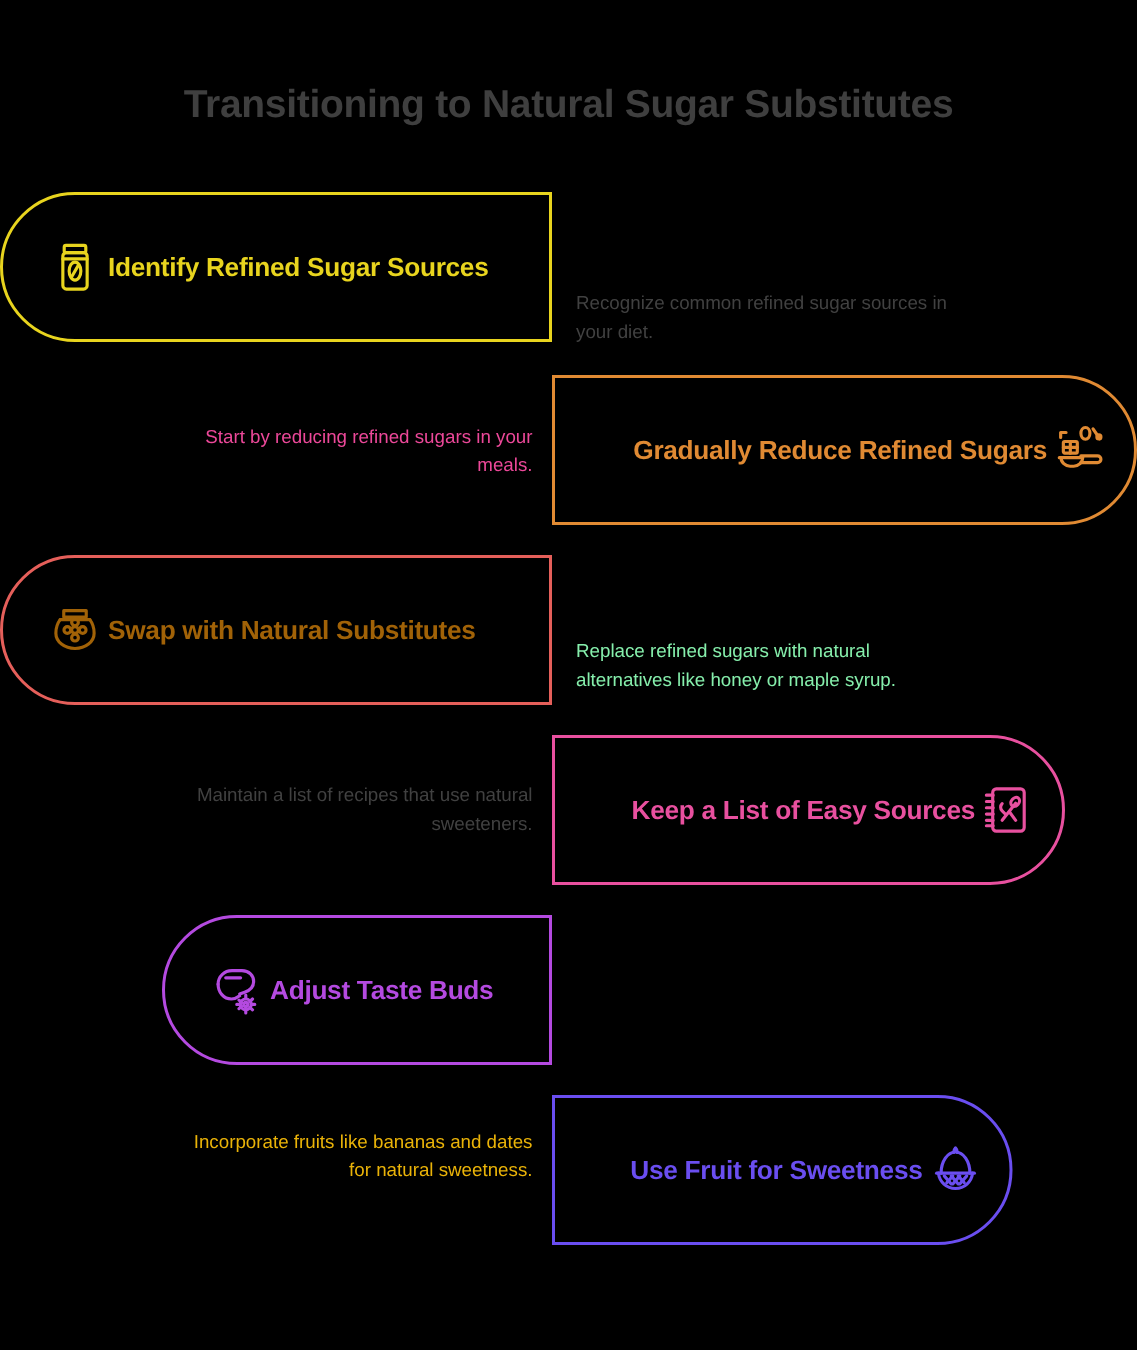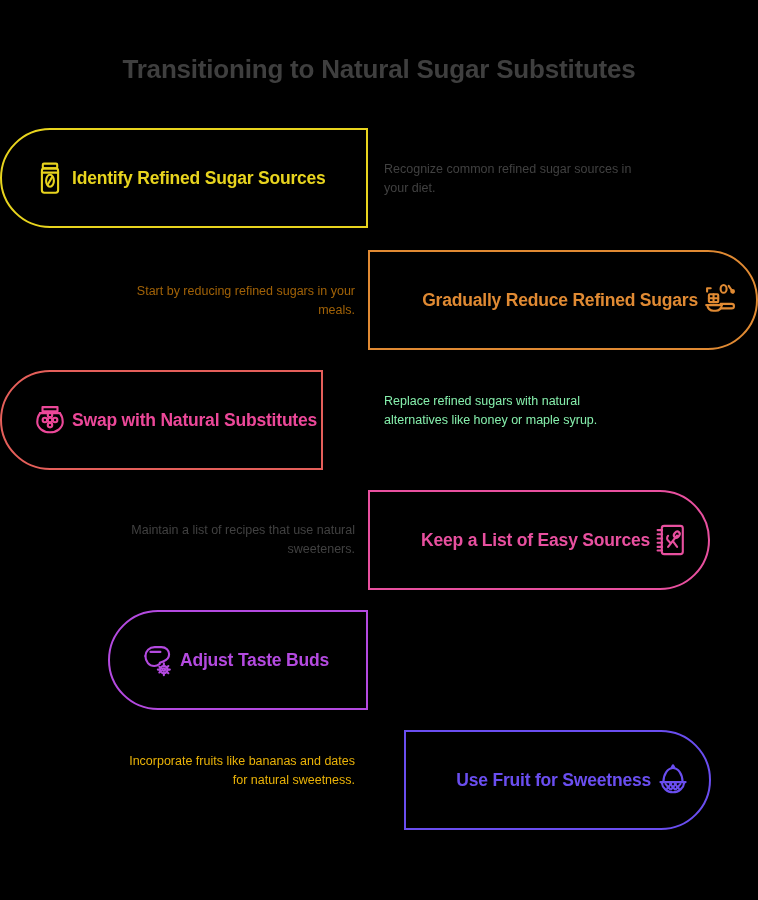--- a/index.html
+++ b/index.html
@@ -30,21 +30,21 @@
   .inner { display:flex; align-items:center; width:100%; gap:4px; }
   .card-label {
     font-size:17.5px; font-weight:bold; letter-spacing:-0.2px; white-space:nowrap;
   }
   .card-icon { flex:0 0 auto; width:36px; height:36px; display:block; }
   .card-icon svg { display:block; width:36px; height:36px; }
   .desc {
     position:absolute; top:0;
     font-size:12.5px; line-height:19px; color:#414141;
   }
-  .desc.to-right { text-align:left; }
+  .desc.to-right { text-align:left;margin-top:33px; }
   .desc.to-left  { text-align:right; }
 </style>
 </head>
 <body style="background: rgb(0, 0, 0);">
 
 <div id="page-title" style="color: rgb(63, 63, 63);">Transitioning to Natural Sugar Substitutes</div>
 
 <div id="steps-root">
     <div class="row" style="top: 128px; height: 100px;">
       <div class="card left" style="left: 0px; width: 368px; border-color: rgb(232, 212, 30); color: rgb(232, 212, 30);">
@@ -75,24 +75,24 @@
               <rect x="4.6" y="8.2" width="6.2" height="5.2" rx="0.6"></rect>
               <path d="M7.7 8.2v5.2M4.6 10.8h6.2"></path>
               <path d="M2.8 15.4h10.4"></path>
               <path d="M3.6 15.4c0 2.1 1.8 3.8 4 3.8h1.6c2.2 0 4-1.7 4-3.8"></path>
               <path d="M12.4 17.6h7.4a1.5 1.5 0 0 0 0-3h-7.4"></path>
             </svg>
           </span>
           <span class="card-label">Gradually Reduce Refined Sugars</span>
         </div>
       </div>
-      <div class="desc to-left" style="left: 118px; width: 237px; top: 32px; color: #a16207;">Start by reducing refined sugars in your meals.</div>
+      <div class="desc to-left" style="left: 118px; width: 237px; top: 32px; color: #ec4899;">Start by reducing refined sugars in your meals.</div>
     </div>
     <div class="row" style="top: 370px; height: 100px;">
-      <div class="card left" style="left: 0px; width: 323px; border-color: rgb(229, 95, 90); color: #ec4899;">
+      <div class="card left" style="left: 0px; width: 368px; border-color: rgb(229, 95, 90); color: #a16207;">
         <div class="inner">
           <span class="card-icon">
             <svg viewBox="0 0 24 24" fill="none" stroke="currentColor" stroke-width="1.4" stroke-linecap="round" stroke-linejoin="round">
               <path d="M7 3.4h10v2.8H7z"></path>
               <path d="M5.4 7.4h13.2"></path>
               <path d="M18.6 7.4c1.2 1.6 1.9 3.7 1.9 6 0 3.8-3.8 6.8-8.5 6.8S3.5 17.2 3.5 13.4c0-2.3.7-4.4 1.9-6"></path>
               <circle cx="12" cy="12" r="1.5"></circle>
               <circle cx="12" cy="8.6" r="1.5"></circle>
               <circle cx="12" cy="15.4" r="1.5"></circle>
               <circle cx="8.6" cy="12" r="1.5"></circle>
@@ -133,21 +133,21 @@
               <path d="M15.9 14.2v1.6M15.9 20.6v1.6M12.9 16.5l1.2 1.1M17.7 19.7l1.2 1.1M11.9 18.4h1.6M18.3 18.4h1.6M12.9 20.3l1.2-1.1M17.7 17.1l1.2-1.1"></path>
               <circle cx="15.9" cy="18.4" r="2.4"></circle>
               <circle cx="15.9" cy="18.4" r="0.9"></circle>
             </svg>
           </span>
           <span class="card-label">Adjust Taste Buds</span>
         </div>
       </div>
     </div>
     <div class="row" style="top: 730px; height: 100px;">
-      <div class="card right" style="left: 368px; width: 307px; border-color: rgb(106, 78, 240); color: rgb(106, 78, 240); margin-left: 36px;">
+      <div class="card right" style="left: 368px; width: 307px; border-color: rgb(106, 78, 240); color: rgb(106, 78, 240);">
         <div class="inner">
           <span class="card-icon">
             <svg viewBox="0 0 24 24" fill="none" stroke="currentColor" stroke-width="1.4" stroke-linecap="round" stroke-linejoin="round">
               <path d="M5.6 13.4C5.6 8.2 8.5 4 12 4s6.4 4.2 6.4 9.4"></path>
               <path d="M11.2 4.2c0-.8.4-1.6.8-2 .4.4.8 1.2.8 2"></path>
               <path d="M3.6 13.4h16.8"></path>
               <path d="M4.4 13.4c.5 3.9 3.6 6.8 7.6 6.8s7.1-2.9 7.6-6.8"></path>
               <path d="M7 14.6l3.1 3.6M10.1 14.6l3.1 3.6M13.2 14.6l2.7 3.1"></path>
               <path d="M17 14.6l-3.1 3.6M13.9 14.6l-3.1 3.6M10.8 14.6l-2.7 3.1"></path>
             </svg>

